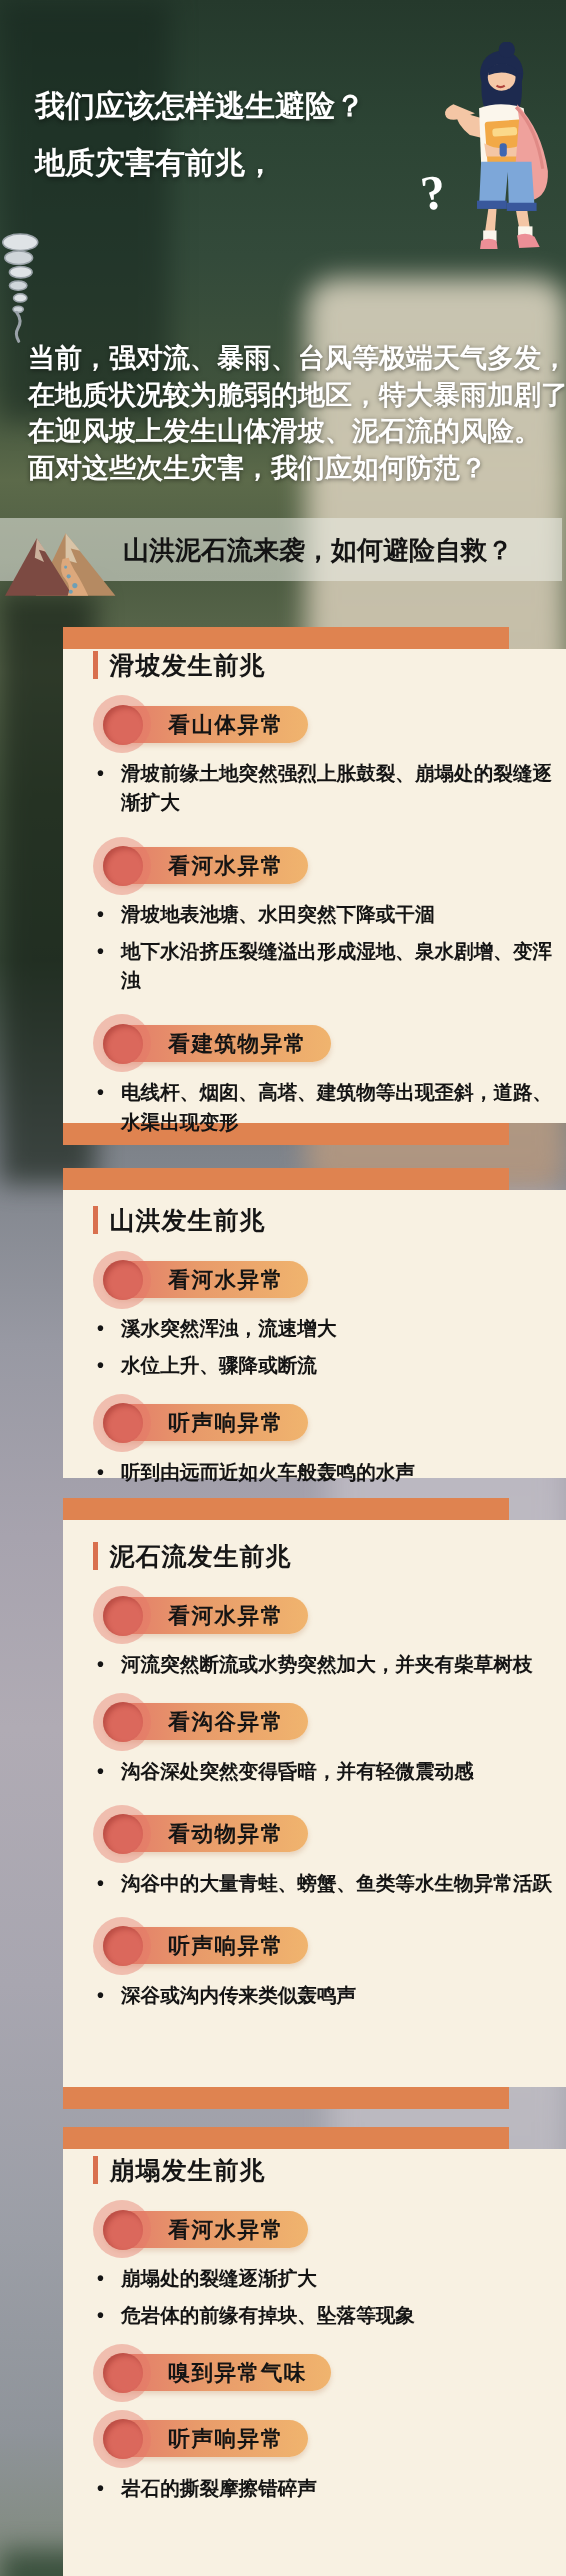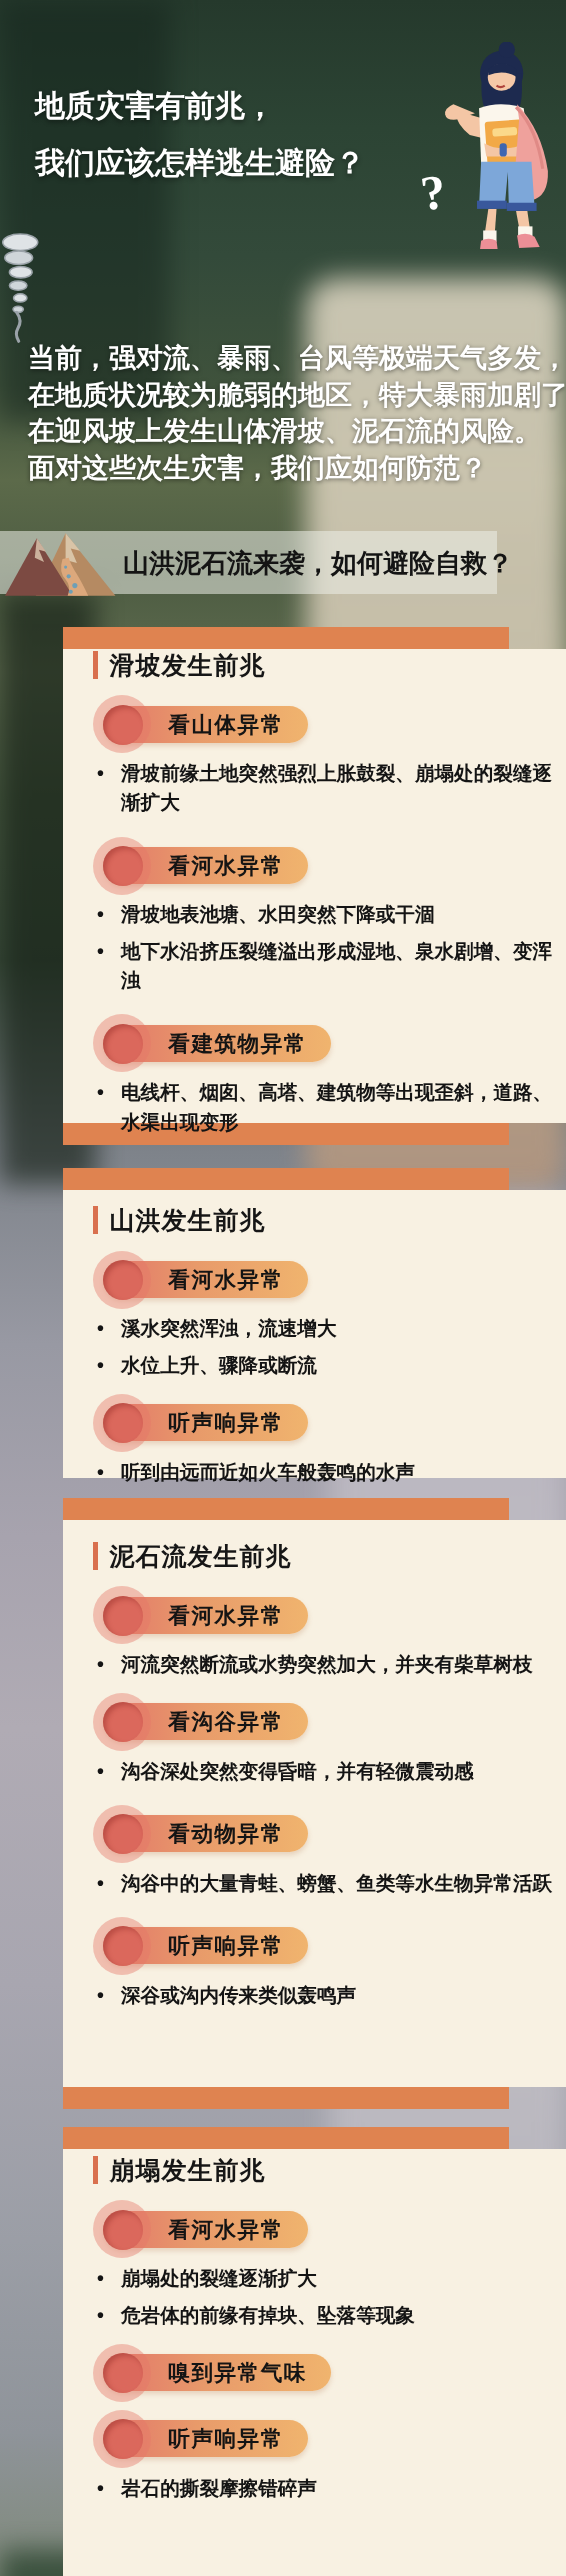--- a/index.html
+++ b/index.html
@@ -29,21 +29,21 @@
   .qmark{position:absolute;left:421px;top:164px;color:#ffffff;font-weight:700;
       font-family:"Liberation Serif",serif;font-size:49px;transform:rotate(-8deg);}
   .girl{position:absolute;left:439px;top:42px;}
   .tornado{position:absolute;left:1px;top:233px;}
 
   .intro{position:absolute;left:28px;top:340px;color:#ffffff;font-weight:700;
       font-size:27px;line-height:1.36;text-shadow:0 1px 4.1px rgba(0,0,0,.5);}
   .intro div{white-space:nowrap;}
 
   
-  .band{position:absolute;left:0;top:531px;width:497px;height:63px;
+  .band{position:absolute;left:0;top:518px;width:562px;height:63px;
       background:rgba(236,238,231,.55);}
   .band-text{position:absolute;left:123px;top:50%;transform:translateY(-50%);
       font-family:"Liberation Serif",serif;font-weight:900;font-size:26px;color:#141414;
       white-space:nowrap;}
   .mountain{position:absolute;left:5.2px;top:529px;}
 
   
   .card{position:absolute;left:63px;width:536px;}
   .bar{position:absolute;left:0;width:446px;height:21.6px;background:#DF8350;}
   .bar.top{top:0;} .bar.bottom{bottom:0;}
@@ -75,22 +75,22 @@
 
 <div id="poster">
   <div class="bg"></div>
   <div class="bg-blob bg-waterfall"></div>
   <div class="bg-blob bg-right-light"></div>
   <div class="bg-blob bg-left-dark"></div>
   <div class="bg-blob bg-topleft"></div>
   <div class="bg-blob bg-bottom-left"></div>
 
   <div class="hero-title">
+    <div>我们应该怎样逃生避险？</div>
     <div>地质灾害有前兆，</div>
-    <div>我们应该怎样逃生避险？</div>
   </div>
   <div class="qmark">?</div>
 
   <svg class="girl" width="113" height="209" viewBox="0 0 220 405">
     <path d="M28 120 Q10 128 12 140 Q14 152 34 150 L70 138 Z" fill="#f4c6a5"></path>
     <ellipse cx="122" cy="60" rx="42" ry="44" fill="#1d2a4f"></ellipse>
     <circle cx="132" cy="14" r="16" fill="#1d2a4f"></circle>
     <path d="M84 60 Q78 120 96 140 L150 140 Q166 118 160 60 Z" fill="#1d2a4f"></path>
     <ellipse cx="122" cy="68" rx="27" ry="26" fill="#f6c9a8"></ellipse>
     <path d="M96 52 Q122 30 150 52 L150 66 Q124 52 96 64 Z" fill="#1d2a4f"></path>

